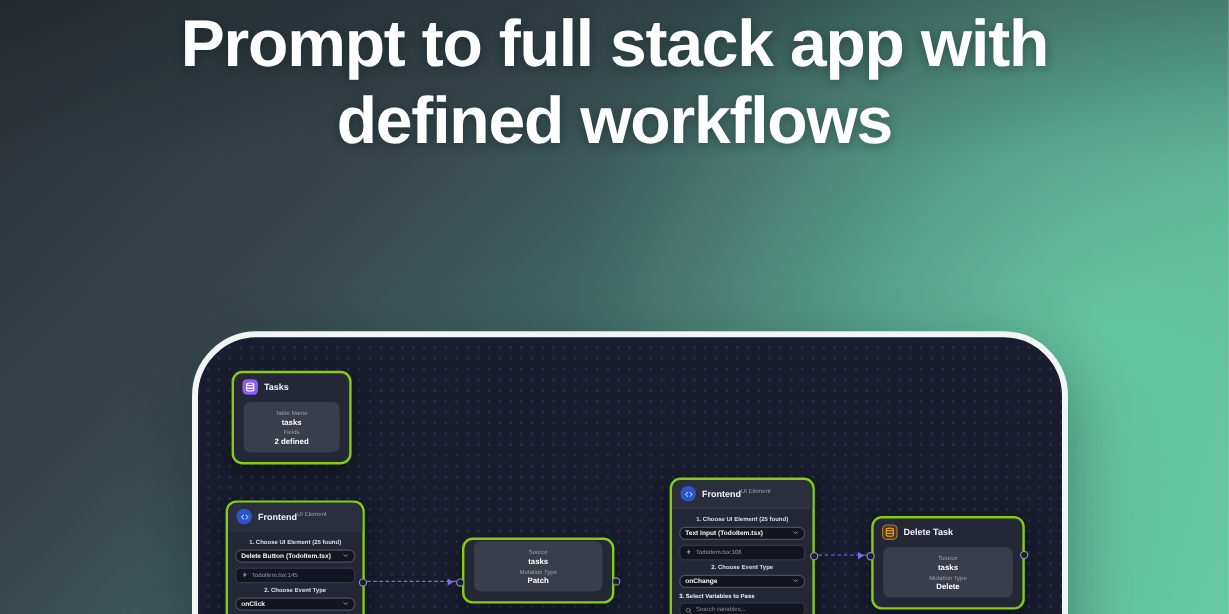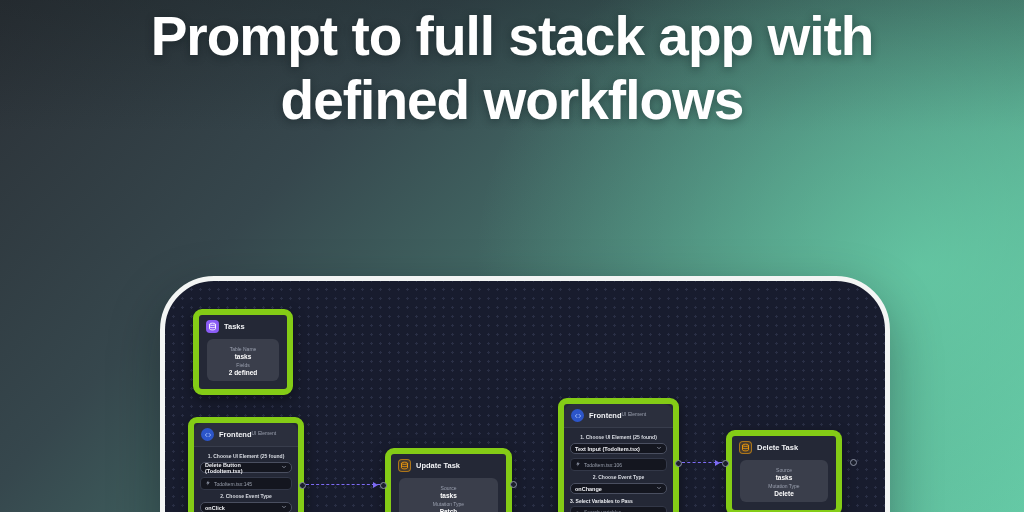--- a/index.html
+++ b/index.html
@@ -23,21 +23,21 @@
     box-shadow:0 18px 50px rgba(10,18,20,0.35);
     overflow:hidden;
   }
   .panel-inner{
     position:absolute; inset:0;
     background-image:radial-gradient(circle, rgba(130,140,185,0.17) 1px, transparent 1.3px);
     background-size:9px 9px; background-position:4px 4px;
   }
   
   .node{
-    position:absolute; background:#242836; border:6px solid #84cc16; border-radius:9px;
+    position:absolute; background:#242836; border:2px solid #84cc16; border-radius:9px;
     box-shadow:0 5px 14px rgba(0,0,0,0.4); color:#fff;
   }
   .node-header{ display:flex; align-items:center; gap:5px; padding:5px 7px; }
   .node-header.bar{ background:#2b2f3d; border-bottom:1px solid #383d4c;
     border-radius:9px 9px 0 0; }
   .node-title{ font-size:7.5px; font-weight:700; color:#f2f3f6; line-height:1.25; }
   .node-subtitle{ font-size:5px; color:#9aa0af; line-height:1.2; }
   .hdr-texts{ display:flex; flex-direction:row; }
   .icon-sq{ width:13px; height:13px; border-radius:4px; display:flex; align-items:center;
     justify-content:center; flex:0 0 auto; }
@@ -142,101 +142,91 @@
             <svg viewBox="0 0 24 24" width="6" height="6" fill="none" stroke="#9aa0ae" stroke-width="3" stroke-linecap="round" stroke-linejoin="round">
                 <polyline points="6 9 12 15 18 9"></polyline>
               </svg>
           </span>
         </div>
 
       </div>
     </div>
 
     <div class="node" style="left:220px; top:167px; width:127px;">
+      <div class="data-card">
+        <div class="dc-label">Source</div>
+        <div class="dc-value">tasks</div>
+        <div class="dc-label">Mutation Type</div>
+        <div class="dc-value">Patch</div>
+      </div>
+    </div>
+
+    <div class="node" style="left:393px; top:117px; width:121px; height:130px;">
+      <div class="node-header bar">
+        <span class="icon-circle-blue">
+          <svg viewBox="0 0 24 24" width="8" height="8" fill="none" stroke="#aac6ff" stroke-width="2.6" stroke-linecap="round" stroke-linejoin="round">
+              <polyline points="9 7 4 12 9 17"></polyline>
+              <polyline points="15 7 20 12 15 17"></polyline>
+            </svg>
+        </span>
+        <span class="hdr-texts">
+          <span class="node-title">Frontend</span>
+          <span class="node-subtitle">UI Element</span>
+        </span>
+      </div>
+      <div class="node-body">
+        <div class="step-label">1. Choose UI Element (25 found)</div>
+        <div class="select">
+          <span>Text Input (TodoItem.tsx)</span>
+          <span>
+            <svg viewBox="0 0 24 24" width="6" height="6" fill="none" stroke="#9aa0ae" stroke-width="3" stroke-linecap="round" stroke-linejoin="round">
+                <polyline points="6 9 12 15 18 9"></polyline>
+              </svg>
+          </span>
+        </div>
+        <div class="boxfield">
+          <span>
+            <svg viewBox="0 0 24 24" width="6" height="6" fill="#8a90a0">
+                <path d="M13 2 5 14h6l-2 8 10-13h-6z"></path>
+              </svg>
+          </span>
+          <span>TodoItem.tsx:106</span>
+        </div>
+        <div class="step-label">2. Choose Event Type</div>
+        <div class="select">
+          <span>onChange</span>
+          <span>
+            <svg viewBox="0 0 24 24" width="6" height="6" fill="none" stroke="#9aa0ae" stroke-width="3" stroke-linecap="round" stroke-linejoin="round">
+                <polyline points="6 9 12 15 18 9"></polyline>
+              </svg>
+          </span>
+        </div>
+        <div class="step-label left">3. Select Variables to Pass</div>
+        <div class="searchbox">
+          <span>
+            <svg viewBox="0 0 24 24" width="6" height="6" fill="none" stroke="#858b9a" stroke-width="2.6" stroke-linecap="round">
+                <circle cx="10" cy="10" r="6.5"></circle>
+                <line x1="15" y1="15" x2="20.5" y2="20.5"></line>
+              </svg>
+          </span>
+          <input type="text" placeholder="Search variables..." style="">
+        </div>
+
+      </div>
+    </div>
+
+    <div class="node" style="left:561px; top:149px; width:128px;">
       <div class="node-header">
         <span class="icon-sq icon-orange">
           <svg viewBox="0 0 24 24" width="9" height="9">
               <ellipse cx="12" cy="6" rx="8" ry="3" fill="none" stroke="#f59e0b" stroke-width="2.4"></ellipse>
               <path d="M4 6v12c0 1.7 3.6 3 8 3s8-1.3 8-3V6" fill="none" stroke="#f59e0b" stroke-width="2.4"></path>
               <path d="M4 12c0 1.7 3.6 3 8 3s8-1.3 8-3" fill="none" stroke="#f59e0b" stroke-width="2.4"></path>
             </svg>
         </span>
-        <span class="node-title">Update Task</span>
-      </div>
-      <div class="data-card">
-        <div class="dc-label">Source</div>
-        <div class="dc-value">tasks</div>
-        <div class="dc-label">Mutation Type</div>
-        <div class="dc-value">Patch</div>
-      </div>
-    </div>
-
-    <div class="node" style="left:393px; top:117px; width:121px; height:130px;">
-      <div class="node-header bar">
-        <span class="icon-circle-blue">
-          <svg viewBox="0 0 24 24" width="8" height="8" fill="none" stroke="#aac6ff" stroke-width="2.6" stroke-linecap="round" stroke-linejoin="round">
-              <polyline points="9 7 4 12 9 17"></polyline>
-              <polyline points="15 7 20 12 15 17"></polyline>
-            </svg>
-        </span>
-        <span class="hdr-texts">
-          <span class="node-title">Frontend</span>
-          <span class="node-subtitle">UI Element</span>
-        </span>
-      </div>
-      <div class="node-body">
-        <div class="step-label">1. Choose UI Element (25 found)</div>
-        <div class="select">
-          <span>Text Input (TodoItem.tsx)</span>
-          <span>
-            <svg viewBox="0 0 24 24" width="6" height="6" fill="none" stroke="#9aa0ae" stroke-width="3" stroke-linecap="round" stroke-linejoin="round">
-                <polyline points="6 9 12 15 18 9"></polyline>
-              </svg>
-          </span>
-        </div>
-        <div class="boxfield">
-          <span>
-            <svg viewBox="0 0 24 24" width="6" height="6" fill="#8a90a0">
-                <path d="M13 2 5 14h6l-2 8 10-13h-6z"></path>
-              </svg>
-          </span>
-          <span>TodoItem.tsx:106</span>
-        </div>
-        <div class="step-label">2. Choose Event Type</div>
-        <div class="select">
-          <span>onChange</span>
-          <span>
-            <svg viewBox="0 0 24 24" width="6" height="6" fill="none" stroke="#9aa0ae" stroke-width="3" stroke-linecap="round" stroke-linejoin="round">
-                <polyline points="6 9 12 15 18 9"></polyline>
-              </svg>
-          </span>
-        </div>
-        <div class="step-label left">3. Select Variables to Pass</div>
-        <div class="searchbox">
-          <span>
-            <svg viewBox="0 0 24 24" width="6" height="6" fill="none" stroke="#858b9a" stroke-width="2.6" stroke-linecap="round">
-                <circle cx="10" cy="10" r="6.5"></circle>
-                <line x1="15" y1="15" x2="20.5" y2="20.5"></line>
-              </svg>
-          </span>
-          <input type="text" placeholder="Search variables..." style="">
-        </div>
-
-      </div>
-    </div>
-
-    <div class="node" style="left:561px; top:149px; width:116px;">
-      <div class="node-header">
-        <span class="icon-sq icon-orange">
-          <svg viewBox="0 0 24 24" width="9" height="9">
-              <ellipse cx="12" cy="6" rx="8" ry="3" fill="none" stroke="#f59e0b" stroke-width="2.4"></ellipse>
-              <path d="M4 6v12c0 1.7 3.6 3 8 3s8-1.3 8-3V6" fill="none" stroke="#f59e0b" stroke-width="2.4"></path>
-              <path d="M4 12c0 1.7 3.6 3 8 3s8-1.3 8-3" fill="none" stroke="#f59e0b" stroke-width="2.4"></path>
-            </svg>
-        </span>
         <span class="node-title">Delete Task</span>
       </div>
       <div class="data-card">
         <div class="dc-label">Source</div>
         <div class="dc-value">tasks</div>
         <div class="dc-label">Mutation Type</div>
         <div class="dc-value">Delete</div>
       </div>
     </div>
 

